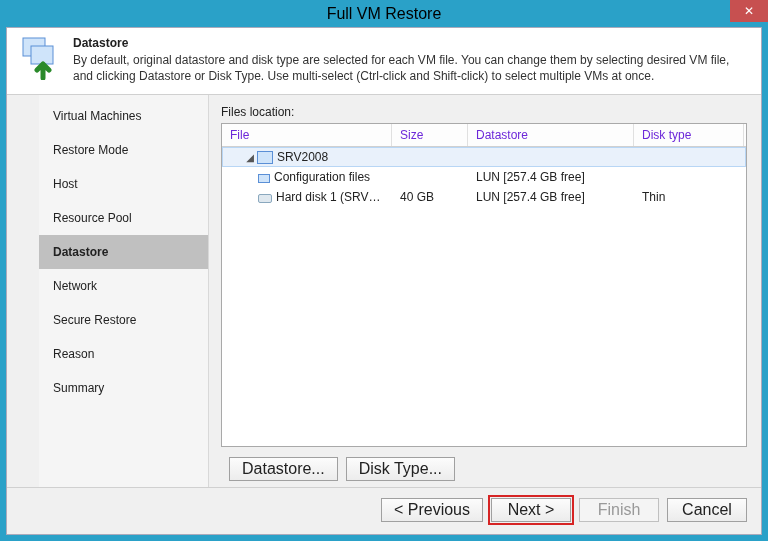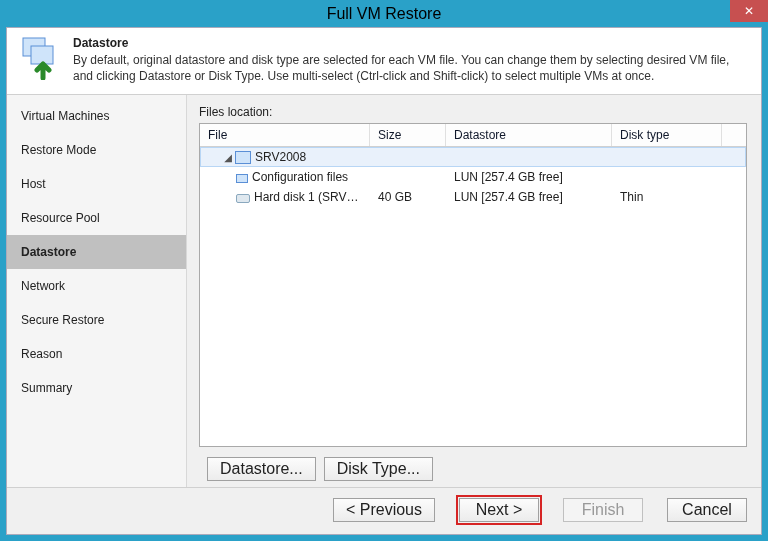--- a/index.html
+++ b/index.html
@@ -6,48 +6,48 @@
   body { background: #2aa1c8; width: 768px; height: 541px; overflow: hidden; position: relative; }
   .window { position: absolute; top: 0; left: 0; width: 768px; height: 541px; background: #2aa1c8; }
   .titlebar { height: 27px; background: #2aa1c8; color: #000; display: flex; align-items: center; justify-content: center; position: relative; }
   .titlebar-text { font-size: 16px; color: #000; }
   .close-btn { position: absolute; right: 0; top: 0; width: 38px; height: 22px; background: #c75050; color: #fff; display: flex; align-items: center; justify-content: center; font-size: 14px; line-height: 1; }
   .inner { position: absolute; top: 27px; left: 6px; right: 6px; bottom: 6px; background: #f0f0f0; border: 1px solid #aab; }
   .header { display: flex; align-items: flex-start; padding: 8px 12px 10px 12px; background: #fff; border-bottom: 1px solid #d0d0d0; }
   .header-icon { width: 44px; height: 44px; flex-shrink: 0; margin-right: 10px; }
   .header-text .heading { font-weight: bold; font-size: 12px; margin-bottom: 2px; color: #222; }
   .header-text .desc { font-size: 12px; color: #333; line-height: 1.35; }
-  .body { display: flex; height: calc(100% - 70px - 44px); }
+  .body { display: flex; height: calc(100% - 70px - 44px); margin-left: 32px; }
   .sidebar { width: 180px; background: #f5f5f5; border-right: 1px solid #d8d8d8; padding-top: 4px; }
   .side-item { padding: 10px 14px; cursor: pointer; color: #222; }
   .side-item.selected { background: #c0c0c0; font-weight: bold; }
   .main { flex: 1; padding: 10px 14px 6px 12px; display: flex; flex-direction: column; }
   .files-label { margin-bottom: 4px; color: #222; }
   .grid { flex: 1; border: 1px solid #a9a9a9; background: #fff; display: flex; flex-direction: column; }
   .grid-head { display: flex; background: #fdfdfd; border-bottom: 1px solid #d0d0d0; }
-  .grid-head .col { padding: 4px 8px; border-right: 1px solid #e0e0e0; color: #0f172a; font-size: 12px; }
+  .grid-head .col { padding: 4px 8px; border-right: 1px solid #e0e0e0; color: #6d28d9; font-size: 12px; }
   .col-file { width: 170px; }
   .col-size { width: 76px; }
   .col-ds { width: 166px; }
   .col-dt { width: 110px; }
   .grid-body { flex: 1; overflow: auto; }
   .row { display: flex; align-items: center; height: 20px; }
   .row .cell { padding: 2px 8px; font-size: 12px; color: #222; overflow: hidden; white-space: nowrap; text-overflow: ellipsis; }
   .row.vm { background: #e9f1fb; border: 1px solid #b8d6f5; }
   .tree-toggle { display:inline-block; width:10px; text-align:center; color:#555; margin-right:4px; font-size:10px; }
   .ico { display:inline-block; vertical-align:middle; margin-right:4px; }
   .ico-vm   { width:14px; height:11px; background:#cfe4fa; border:1px solid #5a8fd6; position:relative; }
   .ico-vm::after { content:""; position:absolute; left:-3px; top:-3px; width:14px; height:11px; background:#cfe4fa; border:1px solid #5a8fd6; }
   .ico-conf { width:12px; height:9px; background:#cfe4fa; border:1px solid #5a8fd6; }
   .ico-disk { width:14px; height:9px; background:#dfe8ef; border:1px solid #8aa8be; border-radius:2px; }
   .bulk-row { display:flex; align-items:center; padding-top:10px; }
   .bulk-text { flex:1; color:#222; }
   .btn { height:24px; padding:0 12px; background: linear-gradient(#fcfcfc,#ececec); border:1px solid #a0a0a0; margin-left:8px; cursor:pointer; font-size:16px; color:#222; }
   .btn:disabled { color:#999; border-color:#c0c0c0; background:#f4f4f4; }
-  .footer { height:44px; border-top:1px solid #d0d0d0; display:flex; align-items:center; justify-content:flex-end; padding:0 14px; gap:16px; background:#f0f0f0; }
+  .footer { height:44px; border-top:1px solid #d0d0d0; display:flex; align-items:center; justify-content:flex-end; padding:0 14px; gap:0; background:#f0f0f0; }
   .footer .btn { min-width:80px; }
   .highlight-next { outline:2px solid #d62424; outline-offset:1px; }
 </style>
 </head>
 <body>
 
 <div class="window">
   <div class="titlebar">
     <span class="titlebar-text">Full VM Restore</span>
     <div class="close-btn">

